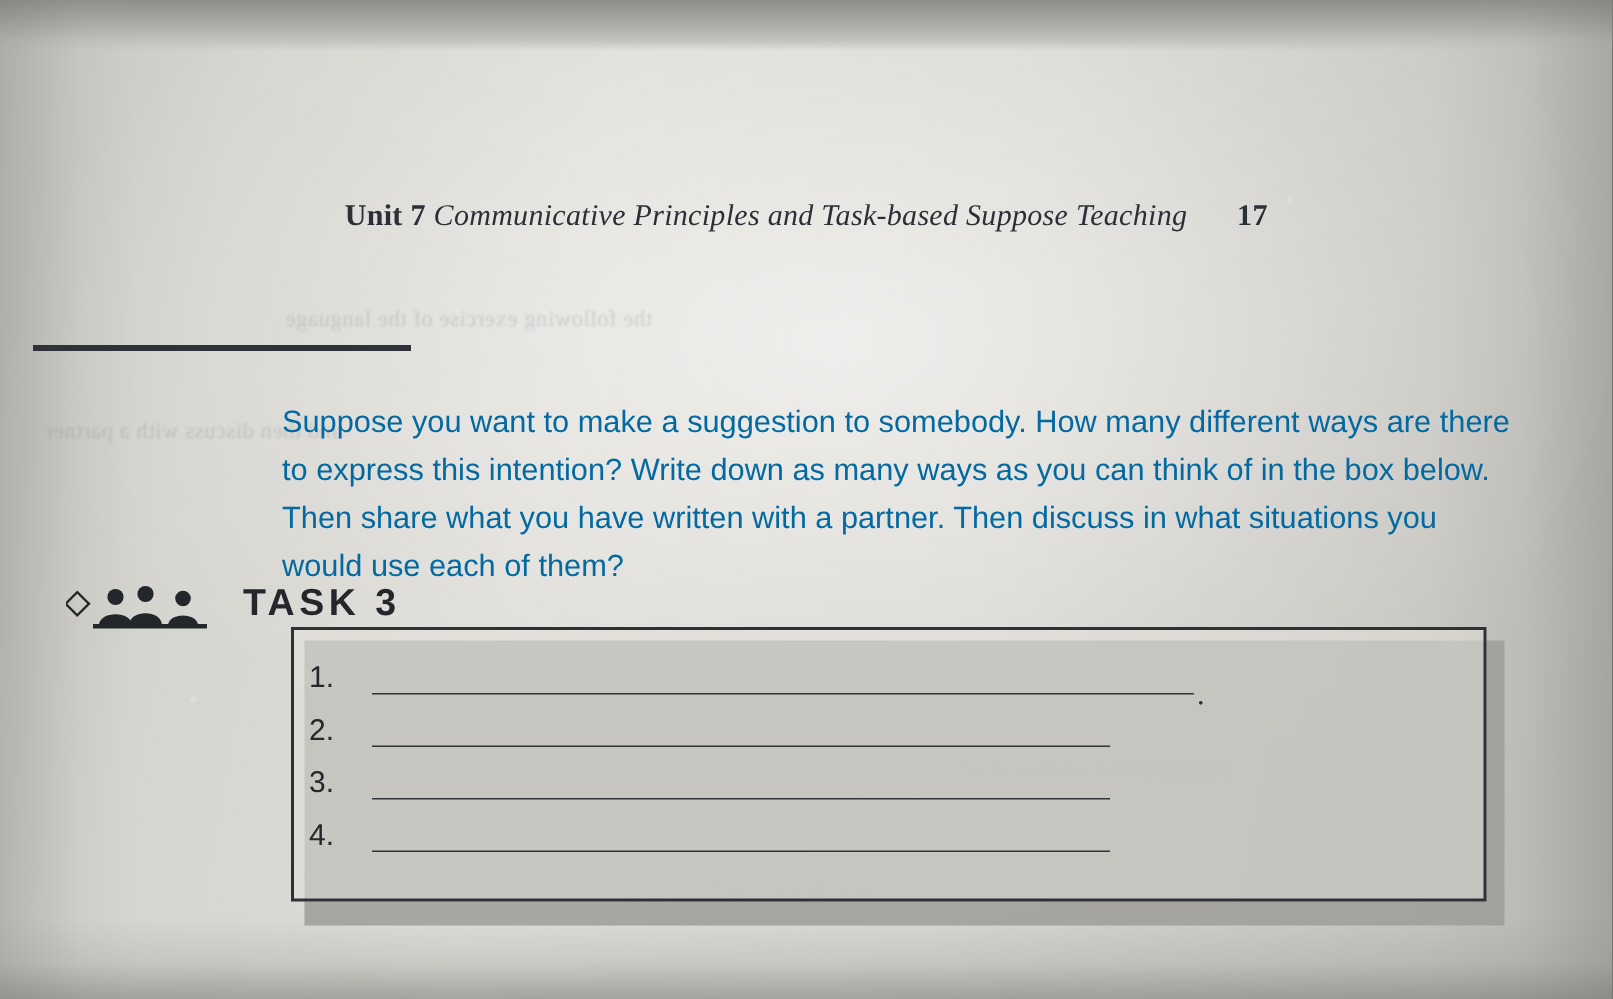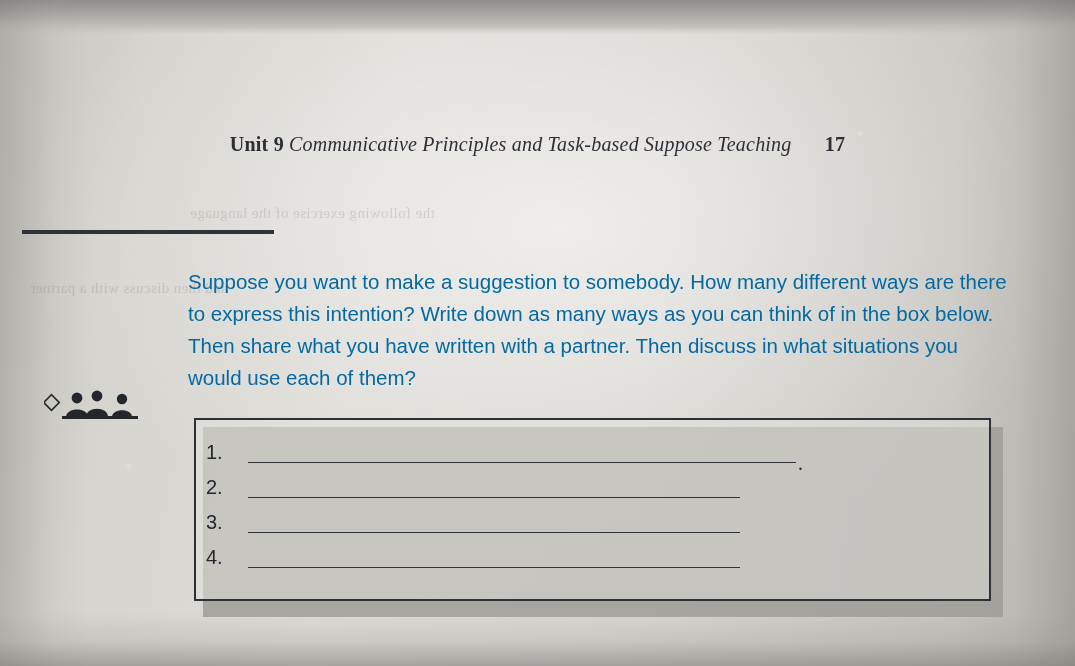--- a/index.html
+++ b/index.html
@@ -200,38 +200,39 @@
   <div class="bleed" style="left:30px; top:280px;">and then discuss with a partner</div>
   <div class="bleed" style="left:640px; top:505px;">what you have written about</div>
   <div class="bleed" style="left:420px; top:585px;">this talk about with people</div>
 
   <div class="top-shadow"></div>
   <div class="left-shadow"></div>
   <div class="right-shadow"></div>
   <div class="bottom-shadow"></div>
 
   <div class="running-head">
-    <span class="rh-unit">Unit 9</span>
+    <span class="rh-unit">Unit 7</span>
     <span class="rh-title">Communicative Principles and Task-based Suppose Teaching</span>
     <span class="rh-page">17</span>
   </div>
 
   <div class="task-head">
     <svg class="task-icon" viewBox="0 0 112 34" xmlns="http://www.w3.org/2000/svg">
       <g fill="#23262b">
         <rect x="2" y="8" width="11" height="11" transform="rotate(45 7.5 13.5)" fill="none" stroke="#23262b" stroke-width="1.6"></rect>
         <circle cx="33" cy="9" r="5.4"></circle>
         <path d="M22 28 C22 18, 44 18, 44 28 Z"></path>
         <circle cx="53" cy="7" r="5.4"></circle>
         <path d="M42 28 C42 17, 64 17, 64 28 Z"></path>
         <circle cx="78" cy="10" r="5.2"></circle>
         <path d="M68 28 C68 19, 88 19, 88 28 Z"></path>
         <rect x="18" y="27" width="76" height="3"></rect>
       </g>
     </svg>
+    <div class="task-label">TASK 3</div>
   </div>
   <div class="task-rule"></div>
 
   <div class="body-text">Suppose you want to make a suggestion to somebody. How many different ways are there to express this intention? Write down as many ways as you can think of in the box below. Then share what you have written with a partner. Then discuss in what situations you would use each of them?</div>
 
   <div class="box-shadow-layer"></div>
   <div class="answer-box"></div>
 
   <div class="answer-list">
     <div class="answer-row r1">

